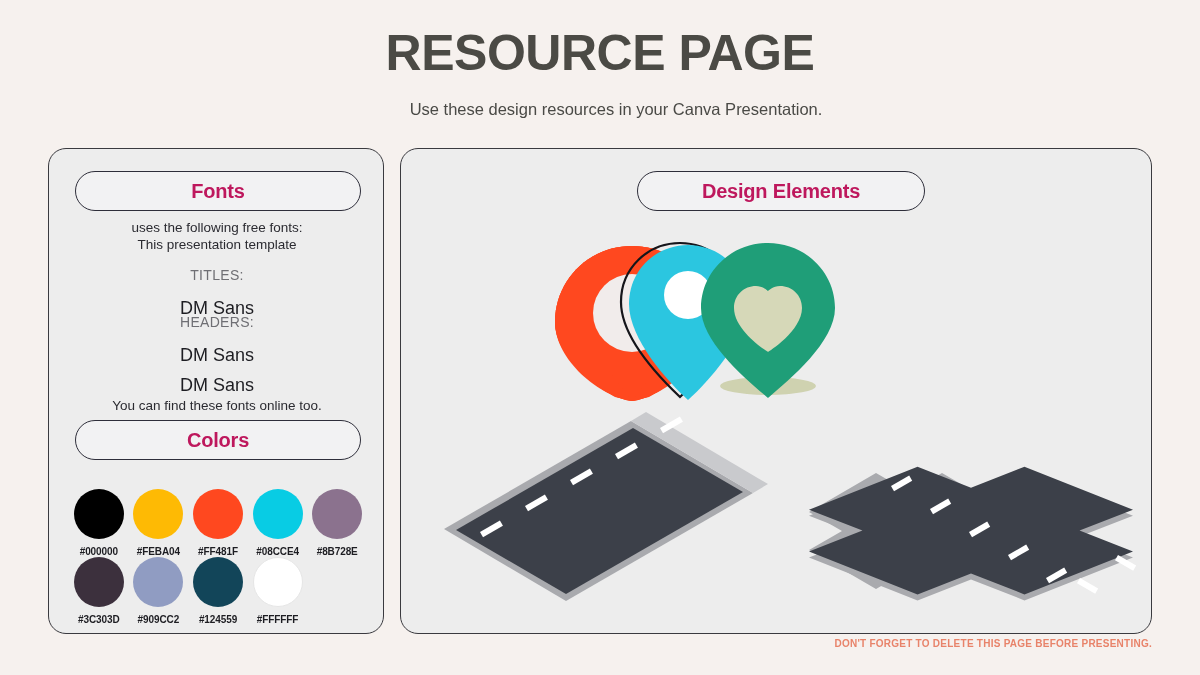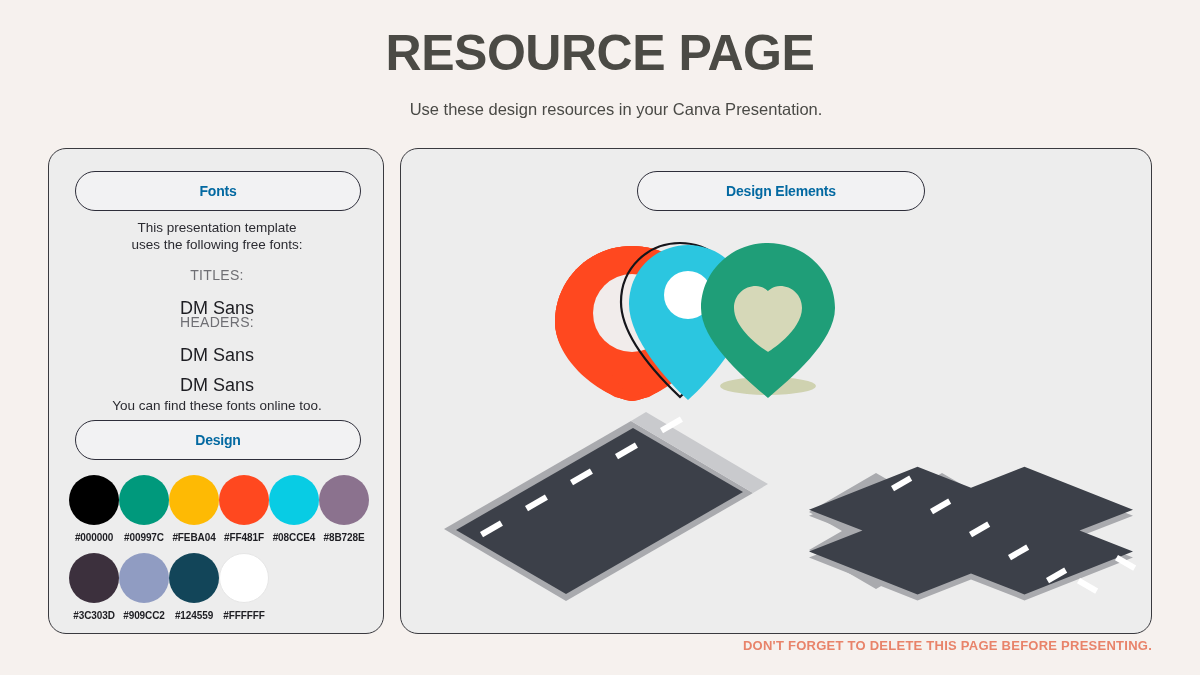--- a/index.html
+++ b/index.html
@@ -34,21 +34,21 @@
   .panel-left  { left: 48px;  top: 148px; width: 336px; height: 486px; }
   .panel-right { left: 400px; top: 148px; width: 752px; height: 486px; }
 
   
   .pill {
     position: absolute;
     background: #f2f2f3;
     border: 1.5px solid #2e2e3a;
     border-radius: 22px;
     display: flex; align-items: center; justify-content: center;
-    font-size: 14px; font-weight: 700; color: #0369a1;
+    font-size: 20px; font-weight: 700; color: #be185d;
     letter-spacing: -0.2px;
   }
   .pill-fonts  { left: 26px;  top: 22px;  width: 286px; height: 40px; }
   .pill-colors { left: 26px;  top: 271px; width: 286px; height: 40px; }
   .pill-design { left: 236px; top: 22px;  width: 288px; height: 40px; }
 
   
   .fonts-intro {
     position: absolute; left: 0; top: 70px; width: 336px;
     text-align: center; font-size: 13.5px; line-height: 1.28; color: #2b2b31;
@@ -65,89 +65,84 @@
     font-size: 18px; font-weight: 400; color: #1d1d22;
     line-height: 1.25; margin-top: 13px;
   }
   .fonts-outro {
     position: absolute; left: 0; top: 249px; width: 336px;
     text-align: center; font-size: 13.5px; color: #2b2b31;
   }
 
   
   .swatch-grid {
-    position: absolute; left: 20px; top: 326px;
+    position: absolute; left: 20px; top: 340px;
     width: 298px;
-    display: grid; grid-template-columns: repeat(6, 1fr);
-    row-gap: 10px;
+    display: grid; grid-template-columns: repeat(5, 1fr);
   }
   .swatch-cell { display: flex; flex-direction: column; align-items: center; }
   .swatch-dot {
     width: 50px; height: 50px; border-radius: 50%;
   }
   .swatch-label {
     margin-top: 7px; font-size: 10px; font-weight: 700;
     color: #1d1d22; letter-spacing: -0.1px; white-space: nowrap;
   }
 
   
   .elements-canvas { position: absolute; left: 0; top: 0; width: 752px; height: 486px; }
 
   
   .footer-note {
     position: absolute; right: 48px; top: 638px;
-    font-size: 13px; font-weight: 700; letter-spacing: 0.25px;
+    font-size: 10px; font-weight: 700; letter-spacing: 0.25px;
     color: #e8836a; text-align: right;
   }
 </style>
 </head>
 <body>
 
 <div class="slide">
 
   <div class="page-title">RESOURCE PAGE</div>
   <div class="page-subtitle">Use these design resources in your Canva Presentation.</div>
 
   <div class="panel panel-left">
 
     <div class="pill pill-fonts">
       <span>Fonts</span>
     </div>
 
     <div class="fonts-intro">
+      <div>uses the following free fonts:</div>
       <div>This presentation template</div>
-      <div>uses the following free fonts:</div>
     </div>
 
     <div class="font-group fg-0">
       <div class="font-kind">TITLES:</div>
       <div class="font-name">DM Sans</div>
     </div>
     <div class="font-group fg-1">
       <div class="font-kind">HEADERS:</div>
       <div class="font-name">DM Sans</div>
     </div>
     <div class="font-group fg-2">
       <div class="font-name">DM Sans</div>
     </div>
 
     <div class="fonts-outro">You can find these fonts online too.</div>
 
     <div class="pill pill-colors">
-      <span>Design</span>
+      <span>Colors</span>
     </div>
 
     <div class="swatch-grid" id="swatch-grid">
         <div class="swatch-cell">
           <div class="swatch-dot" style="background: rgb(0, 0, 0);"></div>
           <div class="swatch-label">#000000</div>
-        </div>
-        <div class="swatch-cell">
-          <div class="swatch-dot" style="background: rgb(0, 153, 124);"></div>
-          <div class="swatch-label">#00997C</div>
         </div>
         <div class="swatch-cell">
           <div class="swatch-dot" style="background: rgb(254, 186, 4);"></div>
           <div class="swatch-label">#FEBA04</div>
         </div>
         <div class="swatch-cell">
           <div class="swatch-dot" style="background: rgb(255, 72, 31);"></div>
           <div class="swatch-label">#FF481F</div>
         </div>
         <div class="swatch-cell">

